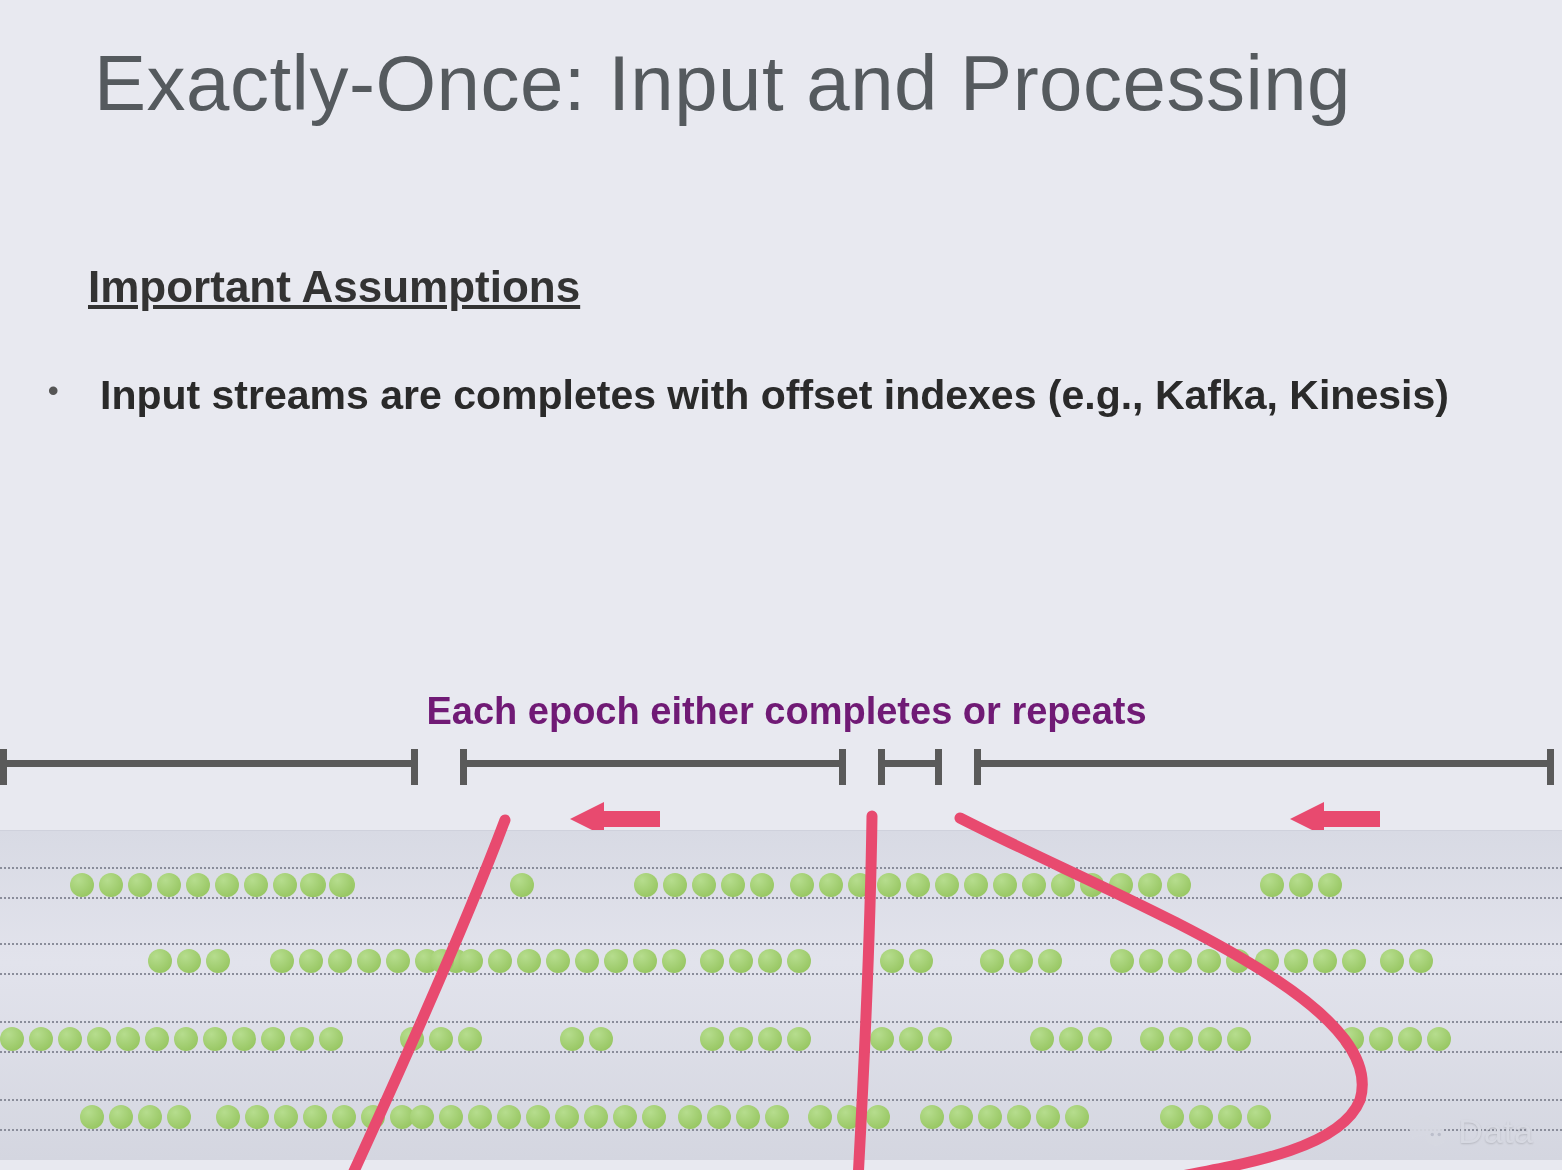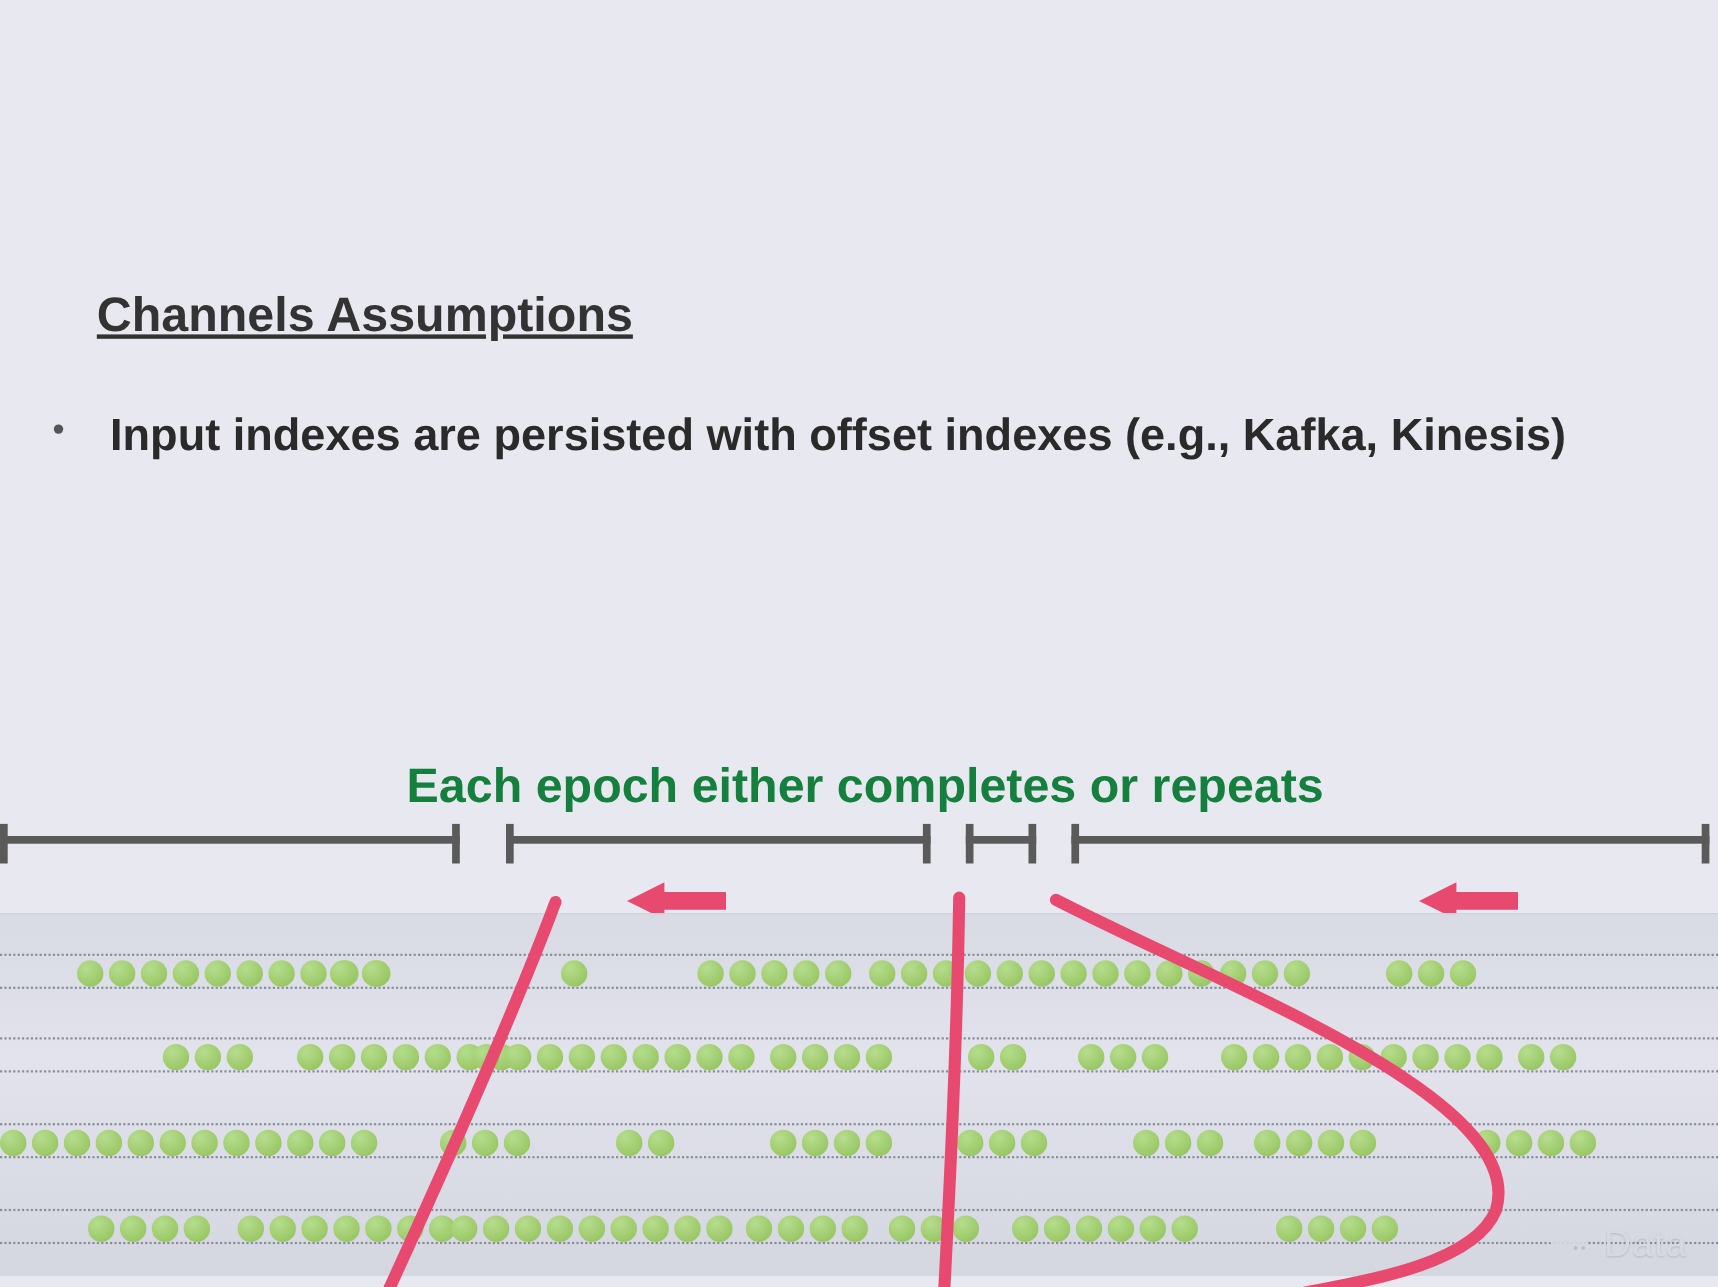--- a/index.html
+++ b/index.html
@@ -43,23 +43,23 @@
     content: "•";
     position: absolute;
     left: 18px; top: 2px;
     font-size: 30px;
     color: #555;
   }
   .epoch-caption {
     position: absolute;
     top: 690px; left: 0; right: 0;
     text-align: center;
-    font-size: 44px;
+    font-size: 38px;
     font-weight: 700;
-    color: #15803d;
+    color: #701a75;
     padding-left: 11px;
   }
   .diagram {
     position: absolute;
     top: 760px; left: 0; right: 0; height: 410px;
   }
   
   .bracket {
     position: absolute;
     top: 0;
@@ -126,25 +126,26 @@
   .wm-icon {
     width: 42px; height: 42px; position: relative;
   }
   .wm-icon svg { width:100%; height:100%; opacity:.9; }
 </style>
 </head>
 <body>
 
 <div class="slide">
 
-
-  <div class="subtitle">Channels Assumptions</div>
+  <div class="title">Exactly-Once: Input and Processing</div>
+
+  <div class="subtitle">Important Assumptions</div>
 
   <ul class="bullets">
-    <li>Input indexes are persisted with offset indexes (e.g., Kafka, Kinesis)</li>
+    <li>Input streams are completes with offset indexes (e.g., Kafka, Kinesis)</li>
   </ul>
 
   <div class="epoch-caption">Each epoch either completes or repeats</div>
 
   <div class="diagram">
 
     <div id="brackets-host">
         <div class="bracket" style="left: 0px; width: 418px;"></div>
         <div class="bracket" style="left: 460px; width: 386px;"></div>
         <div class="bracket" style="left: 878px; width: 64px;"></div>

